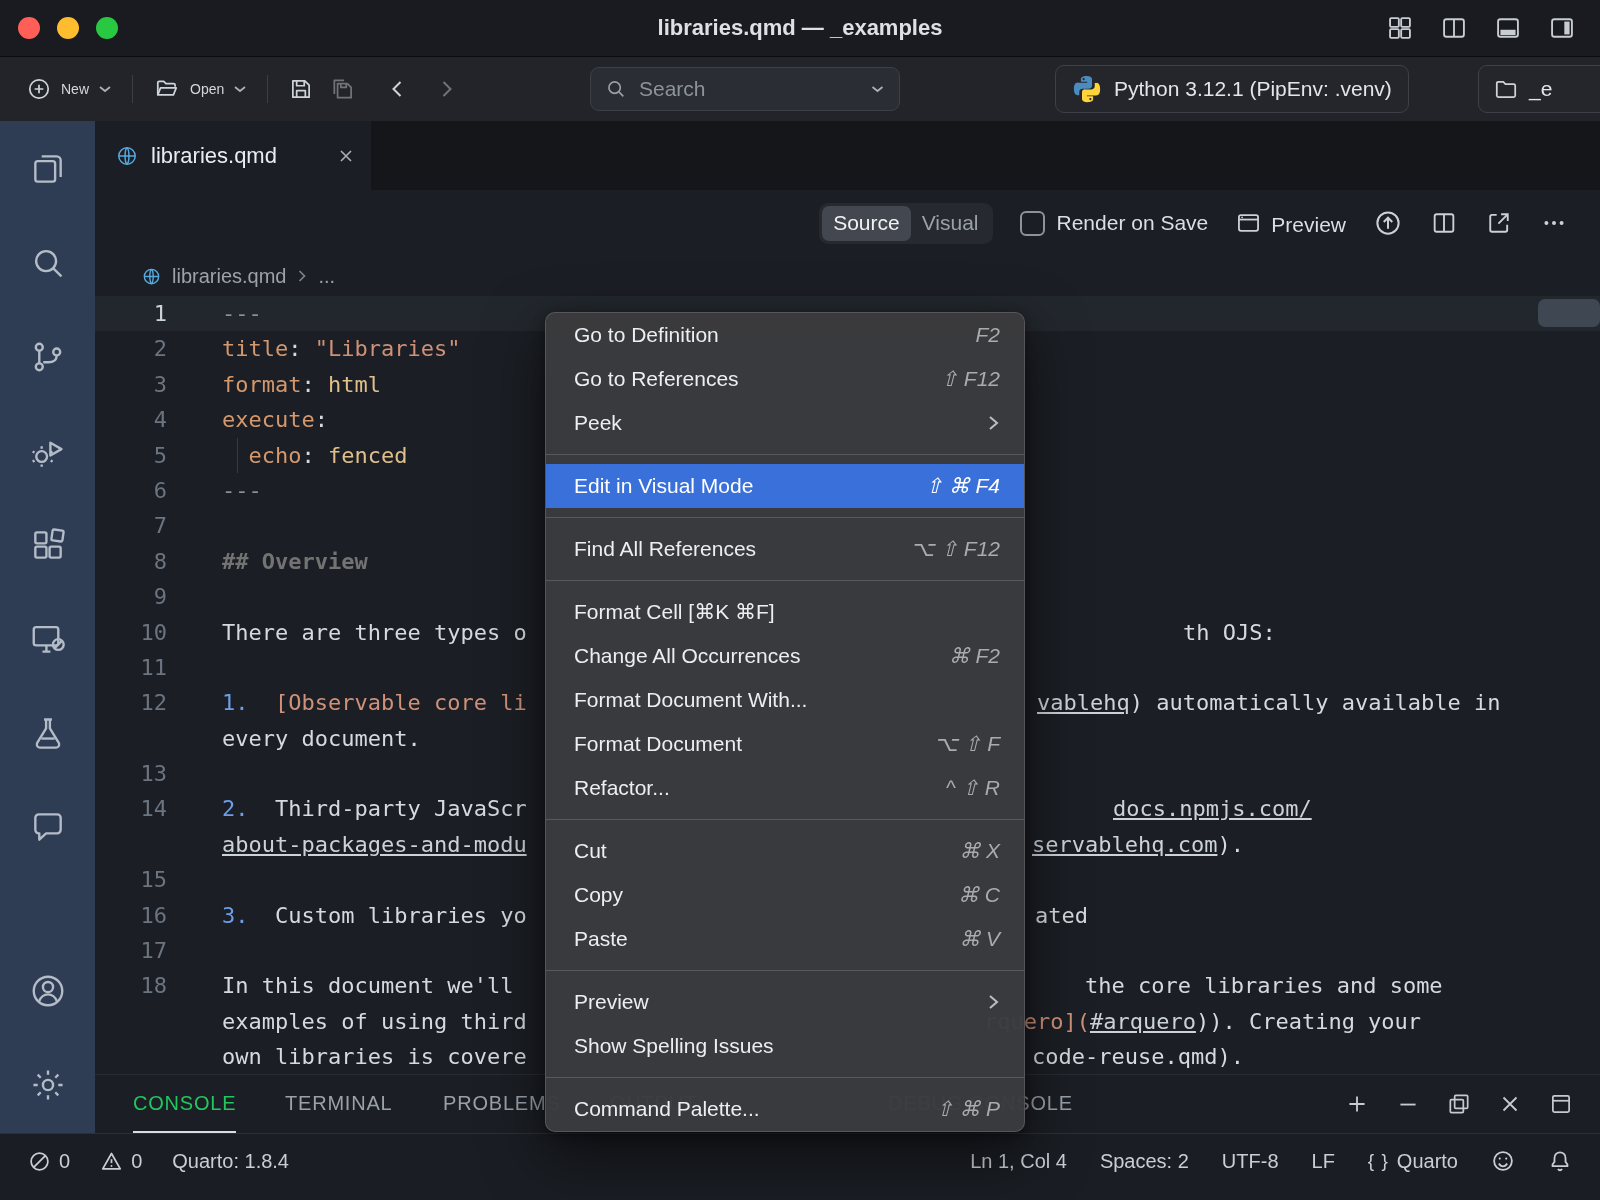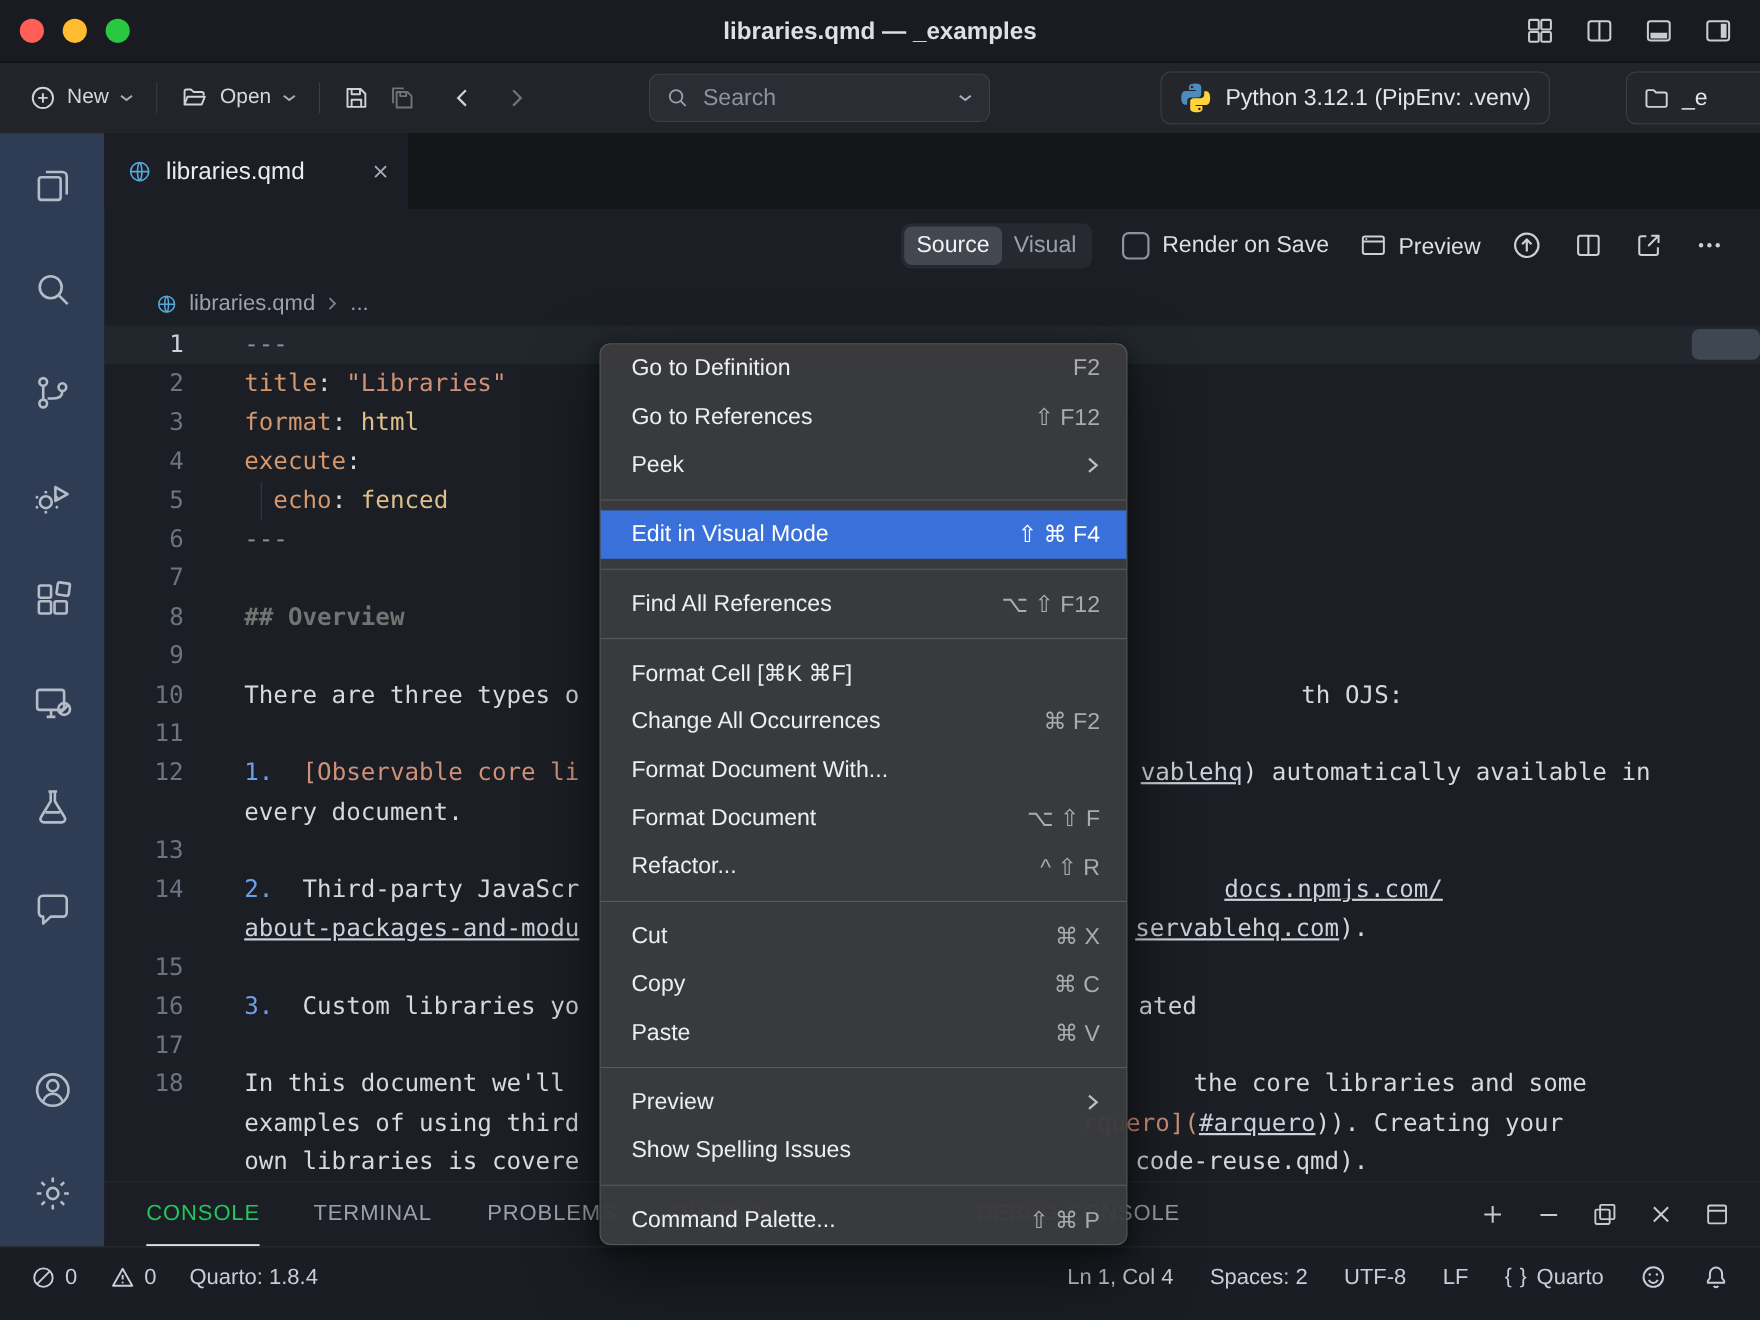--- a/index.html
+++ b/index.html
@@ -12,21 +12,21 @@
   .traffic{display:flex;gap:17px;margin-left:18px;}
   .tl{width:22px;height:22px;border-radius:50%;}
   .tl.red{background:#ff5f57}.tl.yellow{background:#febc2e}.tl.green{background:#28c840}
   .win-title{position:absolute;left:0;right:0;text-align:center;font-size:22px;font-weight:600;color:#dde1e6;pointer-events:none;}
   .tb-icons{margin-left:auto;display:flex;gap:26px;margin-right:24px;z-index:2;}
   .tb-icons .ic{color:#c8cdd4}
 
   
   .toolbar{position:absolute;top:56px;left:0;right:0;height:64px;background:#222429;border-top:1px solid #0c0d10;border-bottom:1px solid #0c0d10;}
   .tb-left{position:absolute;left:26px;top:0;height:64px;display:flex;align-items:center;gap:16px;}
-  .tbtn{display:flex;align-items:center;gap:9px;font-size:19px;color:#d3d7dd;}
+  .tbtn{display:flex;align-items:center;gap:9px;font-size:14px;color:#d3d7dd;}
   .vsep{width:1px;height:28px;background:#3a3e45;margin:0 4px;}
   .dim{opacity:.45}
   .searchbox{position:absolute;left:590px;top:10px;width:310px;height:44px;box-sizing:border-box;background:#2a2d34;
              border:1px solid #3c4048;border-radius:9px;display:flex;align-items:center;padding:0 14px;gap:10px;}
   .searchbox input{flex:1;background:transparent;border:none;outline:none;font-size:21px;color:#d6dae0;font-family:"Liberation Sans",sans-serif;min-width:0;}
   .searchbox input::placeholder{color:#8d939c}
   .interp{position:absolute;left:1055px;top:8px;height:48px;box-sizing:border-box;border:1px solid #3c4048;background:#24262c;
           border-radius:9px;display:flex;align-items:center;gap:12px;padding:0 16px;font-size:21px;color:#e2e5ea;}
   .wsbtn{position:absolute;left:1478px;top:8px;width:160px;height:48px;box-sizing:border-box;border:1px solid #3c4048;background:#24262c;
          border-radius:9px;display:flex;align-items:center;gap:10px;padding:0 14px;font-size:21px;color:#e2e5ea;}
@@ -80,21 +80,21 @@
   .sgroup{display:flex;align-items:center;gap:30px;height:32px;}
   .sgroup.right{margin-left:auto;gap:33px;}
   .sitem{display:flex;align-items:center;gap:8px;white-space:nowrap;}
 
   
   .menu{position:absolute;left:545px;top:312px;width:480px;box-sizing:border-box;padding:0 0;z-index:50;
         background:rgba(59,59,62,0.97);border:1px solid rgba(135,135,140,0.38);border-radius:10px;
         box-shadow:0 22px 60px rgba(0,0,0,0.55),0 3px 12px rgba(0,0,0,0.4);font-size:21px;}
   .mitem{height:44px;display:flex;align-items:center;padding:0 24px 0 28px;color:#eceef1;}
   .mitem .mlabel{flex:1;white-space:nowrap;}
-  .mshort{color:#a9abaf;margin-left:18px;white-space:nowrap;}
+  .mshort{color:#a9abaf;margin-left:18px;white-space:nowrap;font-style:italic;}
   .mhl{background:#3a70d9;color:#fff;}
   .mhl .mshort{color:#fff;}
   .mchev{color:#bcbec2;display:flex;}
   .msep{height:1px;background:rgba(255,255,255,0.16);margin:9px 0;}
 </style>
 </head>
 <body>
 
 <div class="window">
 

